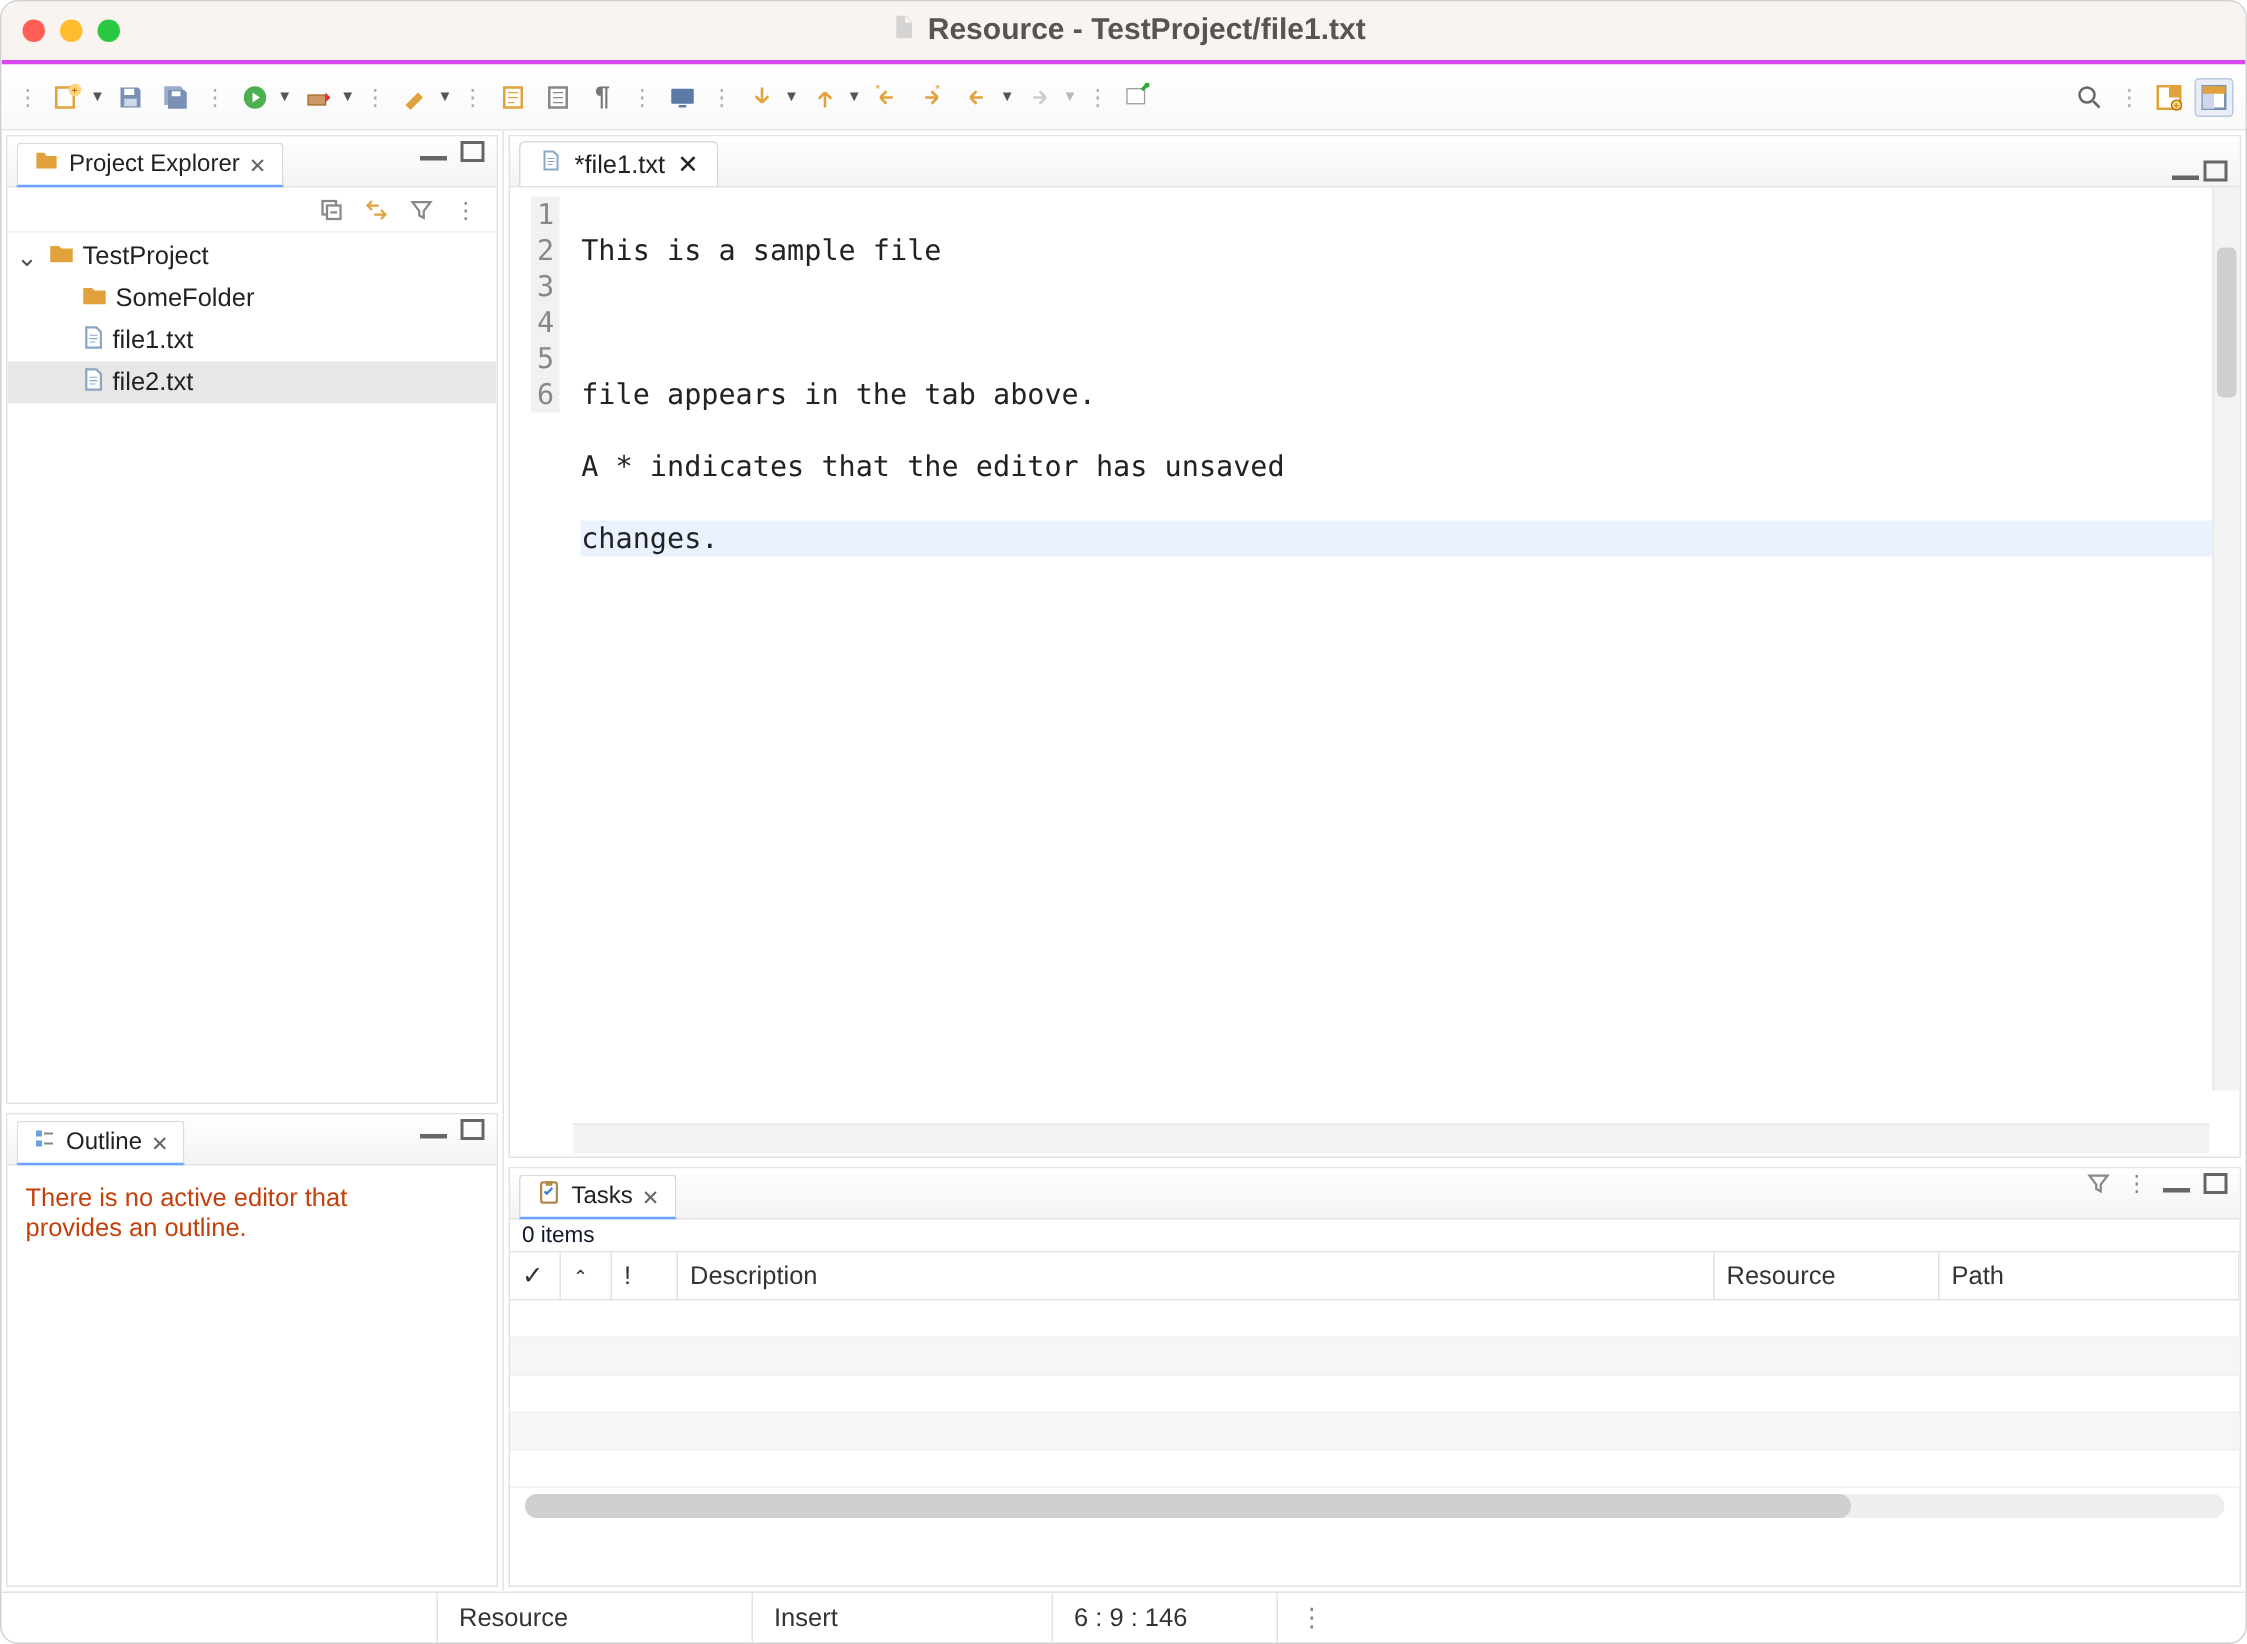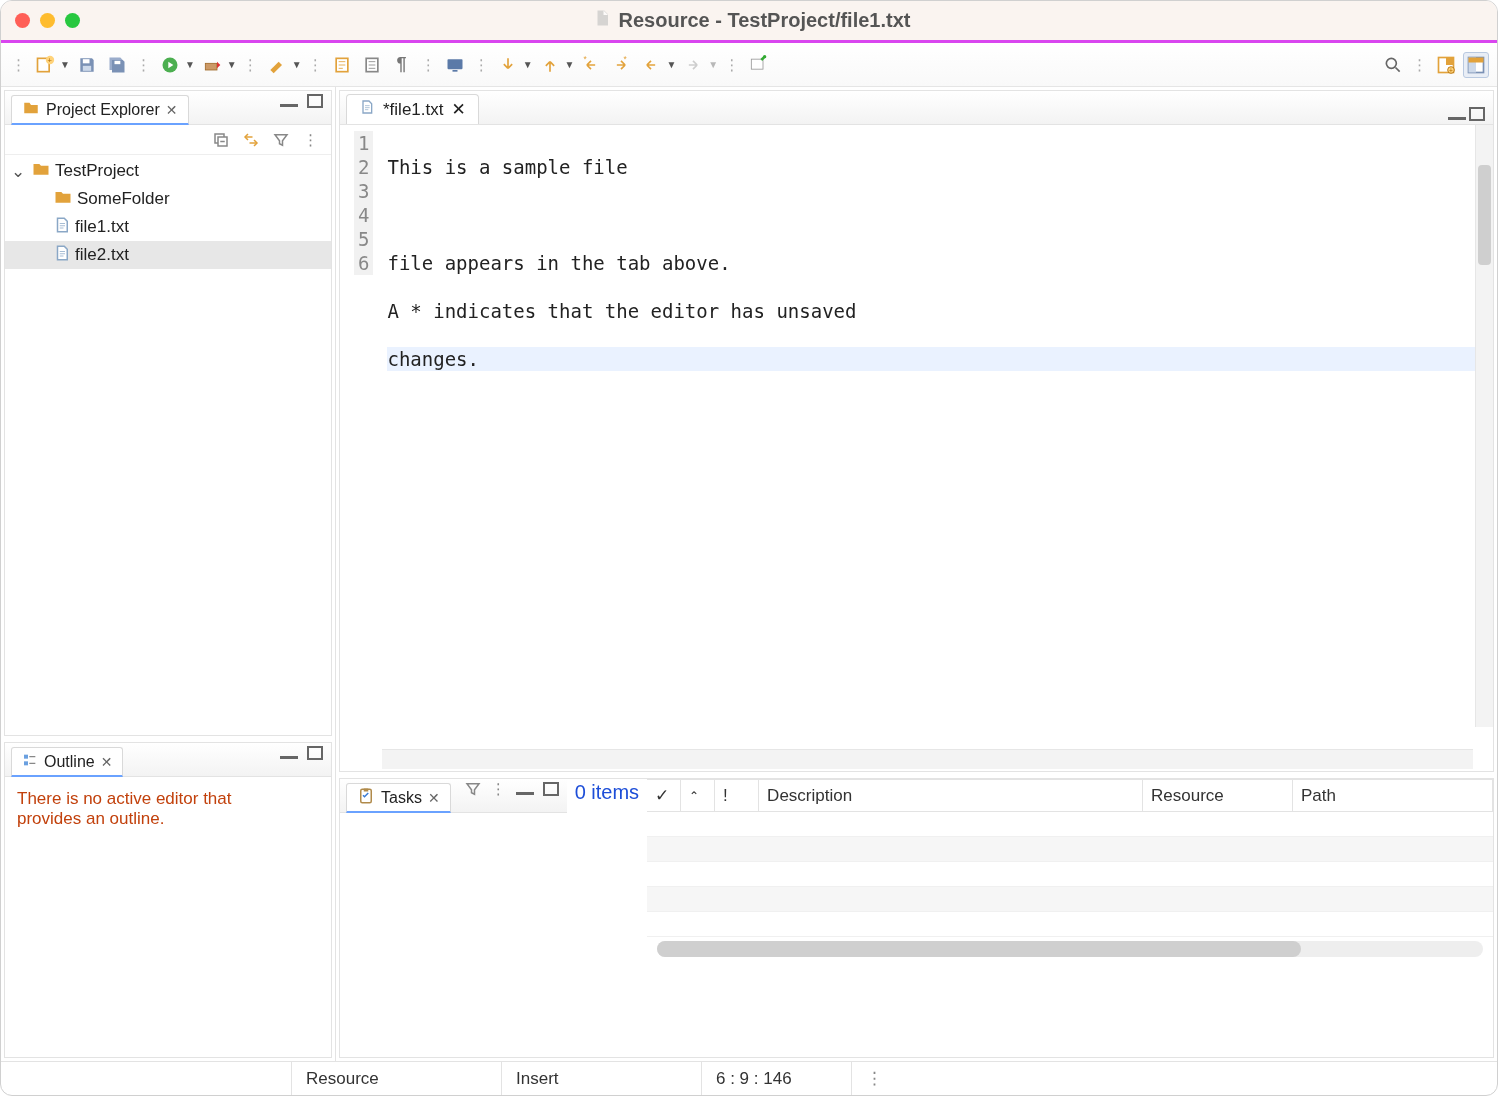--- a/index.html
+++ b/index.html
@@ -51,22 +51,22 @@
   .gutter{background:#fff; color:#888; text-align:right; padding:6px 6px 6px 14px; user-select:none; border-right:0px solid #eee;}
   .gutter .ln{height:24px; line-height:24px; background:#f1f1f1; padding:0 4px;}
   .code{flex:1; padding:6px 8px; line-height:24px; white-space:pre;}
   .code .line{height:24px;}
   .code .hl{background:#eaf2ff;}
   .dotted{border-bottom:2px dotted #c78a26;}
   .vscroll{position:absolute; right:0; top:0; bottom:22px; width:18px; background:#f3f3f3; border-left:1px solid #e6e6e6;}
   .vthumb{position:absolute; left:2px; right:2px; top:40px; height:100px; background:#cfcfcf; border-radius:4px;}
   .ed-bottom-scroll{height:20px; background:#f3f3f3; border-top:1px solid #e6e6e6; margin:0 20px 2px 42px;}
   
-  .tasks-wrap{height:280px; display:flex; margin:3px; border:1px solid #e3e3e3;}
-  .tasks-sub{padding:2px 8px; font-size:20px; color:#1d4ed8;}
+  .tasks-wrap{height:280px; display:flex; flex-direction:column; margin:3px; border:1px solid #e3e3e3;}
+  .tasks-sub{padding:2px 8px; font-size:15px; color:#0f172a;}
   .tasks-table{flex:1; overflow:hidden; border-top:1px solid #e3e3e3; position:relative;}
   .thead{display:flex; height:32px; background:#fff; border-bottom:1px solid #e3e3e3;}
   .th{border-right:1px solid #e3e3e3; display:flex; align-items:center; padding:0 8px; font-size:17px; color:#333;}
   .tbody{}
   .trow{height:25px; border-bottom:1px solid #f0f0f0;}
   .trow:nth-child(even){background:#f6f6f6;}
   .tasks-scroll{height:16px; background:#eee; margin:4px 10px; border-radius:8px; position:relative;}
   .tasks-thumb{position:absolute; left:0; width:78%; top:0; bottom:0; background:#cfcfcf; border-radius:8px;}
   
   .statusbar{height:34px; border-top:1px solid #e3e3e3; display:flex; align-items:center; font-size:17px; color:#333;}

